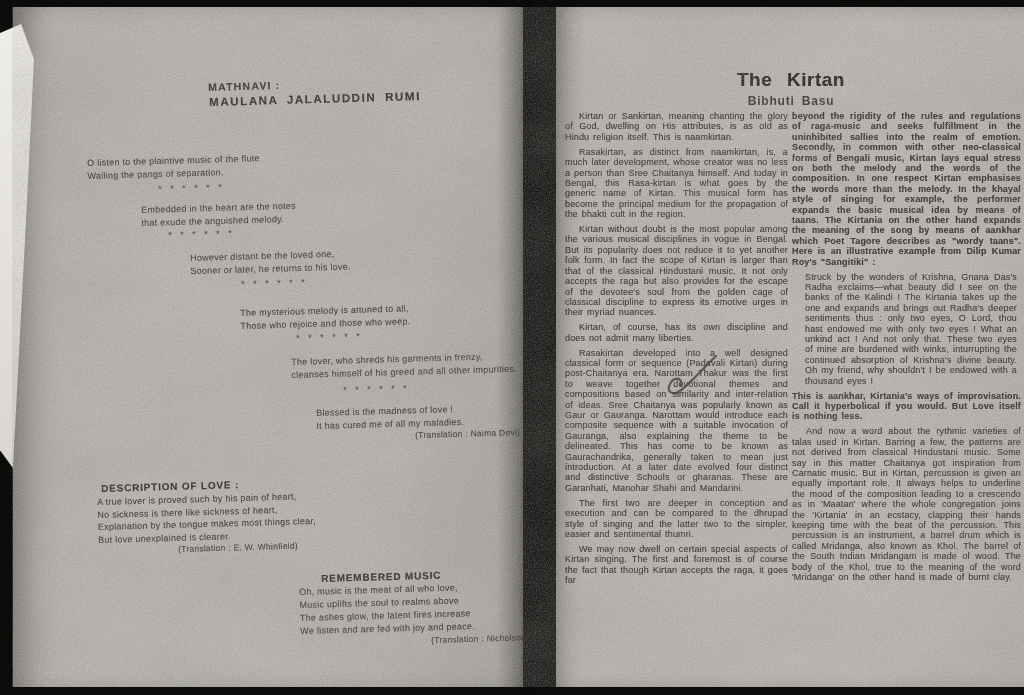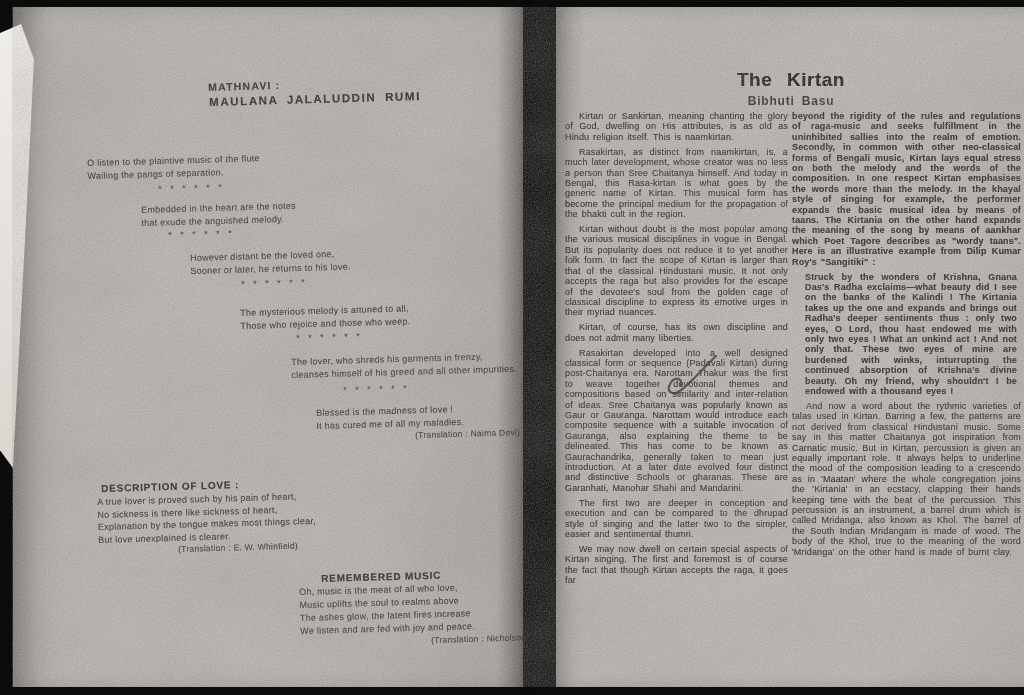--- a/index.html
+++ b/index.html
@@ -45,21 +45,21 @@
     text-shadow:0 0 .5px rgba(25,23,20,.5);}
   .rp-author{position:absolute;left:0;top:87px;width:470px;text-align:center;font-weight:bold;
     font-size:12px;letter-spacing:.8px;word-spacing:3px;color:rgba(30,28,25,.88);}
   .col{position:absolute;top:104px;text-align:justify;font-size:9px;line-height:10.4px;
     color:rgba(33,31,27,.88);letter-spacing:.15px;word-spacing:1.2px;
     text-shadow:0 0 .45px rgba(33,31,27,.5);}
   .col1{left:9px;width:223px;}
   .col2{left:236px;width:229px;}
   .col p{margin:0 0 4.5px 0;text-indent:14px;}
   .col p.noindent{text-indent:0;font-weight:bold;}
-  .col p.quote{margin:0 0 4.5px 13px;padding-right:4px;text-indent:0;font-weight:bold;}
+  .col p.quote{margin:0 0 4.5px 13px;padding-right:4px;text-indent:0;}
   .scribble{position:absolute;left:96px;top:346px;z-index:3;pointer-events:none;}
   .grain{position:absolute;left:12px;top:7px;width:1012px;height:680px;z-index:8;pointer-events:none;}
 </style>
 </head>
 <body>
 
 <div class="scan">
 
   <div class="page page-left">
     <div class="lp lp-kicker">MATHNAVI :</div>
@@ -130,20 +130,21 @@
       <p>Kirtan without doubt is the most popular among the various musical disciplines in vogue in Bengal. But its popularity does not reduce it to yet another folk form. In fact the scope of Kirtan is larger than that of the classical Hindustani music. It not only accepts the raga but also provides for the escape of the devotee's soul from the golden cage of classical discipline to express its emotive urges in their myriad nuances.</p>
       <p>Kirtan, of course, has its own discipline and does not admit many liberties.</p>
       <p>Rasakirtan developed into a well designed classical form or sequence (Padavali Kirtan) during post-Chaitanya era. Narottam Thakur was the first to weave together devotional themes and compositions based on similarity and inter-relation of ideas. Sree Chaitanya was popularly known as Gaur or Gauranga. Narottam would introduce each composite sequence with a suitable invocation of Gauranga, also explaining the theme to be delineated. This has come to be known as Gaurachandrika, generally taken to mean just introduction. At a later date evolved four distinct and distinctive Schools or gharanas. These are Garanhati, Manohar Shahi and Mandarini.</p>
       <p>The first two are deeper in conception and execution and can be compared to the dhrupad style of singing and the latter two to the simpler, easier and sentimental thumri.</p>
       <p>We may now dwell on certain special aspects of Kirtan singing. The first and foremost is of course the fact that though Kirtan accepts the raga, it goes far</p>
     </div>
 
     <div class="col col2">
       <p class="noindent">beyond the rigidity of the rules and regulations of raga-music and seeks fulfillment in the uninhibited sallies into the realm of emotion. Secondly, in common with other neo-classical forms of Bengali music, Kirtan lays equal stress on both the melody and the words of the composition. In one respect Kirtan emphasises the words more than the melody. In the khayal style of singing for example, the performer expands the basic musical idea by means of taans. The Kirtania on the other hand expands the meaning of the song by means of aankhar which Poet Tagore describes as "wordy taans". Here is an illustrative example from Dilip Kumar Roy's "Sangitiki" :</p>
       <p class="quote">Struck by the wonders of Krishna, Gnana Das's Radha exclaims—what beauty did I see on the banks of the Kalindi ! The Kirtania takes up the one and expands and brings out Radha's deeper sentiments thus : only two eyes, O Lord, thou hast endowed me with only two eyes ! What an unkind act ! And not only that. These two eyes of mine are burdened with winks, inturrupting the continued absorption of Krishna's divine beauty. Oh my friend, why shouldn't I be endowed with a thousand eyes !</p>
+      <p class="noindent">This is aankhar, Kirtania's ways of improvisation. Call it hyperbolical if you would. But Love itself is nothing less.</p>
       <p>And now a word about the rythmic varieties of talas used in Kirtan. Barring a few, the patterns are not derived from classical Hindustani music. Some say in this matter Chaitanya got inspiration from Carnatic music. But in Kirtan, percussion is given an equally important role. It always helps to underline the mood of the composition leading to a crescendo as in 'Maatan' where the whole congregation joins the 'Kirtania' in an ecstacy, clapping their hands keeping time with the beat of the percussion. This percussion is an instrument, a barrel drum which is called Mridanga, also known as Khol. The barrel of the South Indian Mridangam is made of wood. The body of the Khol, true to the meaning of the word 'Mridanga' on the other hand is made of burnt clay.</p>
     </div>
 
     <svg class="scribble" width="72" height="46" viewBox="0 0 72 46" xmlns="http://www.w3.org/2000/svg">
       <path d="M64,3 C52,14 40,29 28,38 C21,43 14,39 18,31 C22,23 31,24 29,33" fill="none" stroke="#26241f" stroke-width="2.2" stroke-linecap="round" opacity="0.8"></path>
     </svg>
   </div>
 
   <div class="paper-edge"></div>
 

